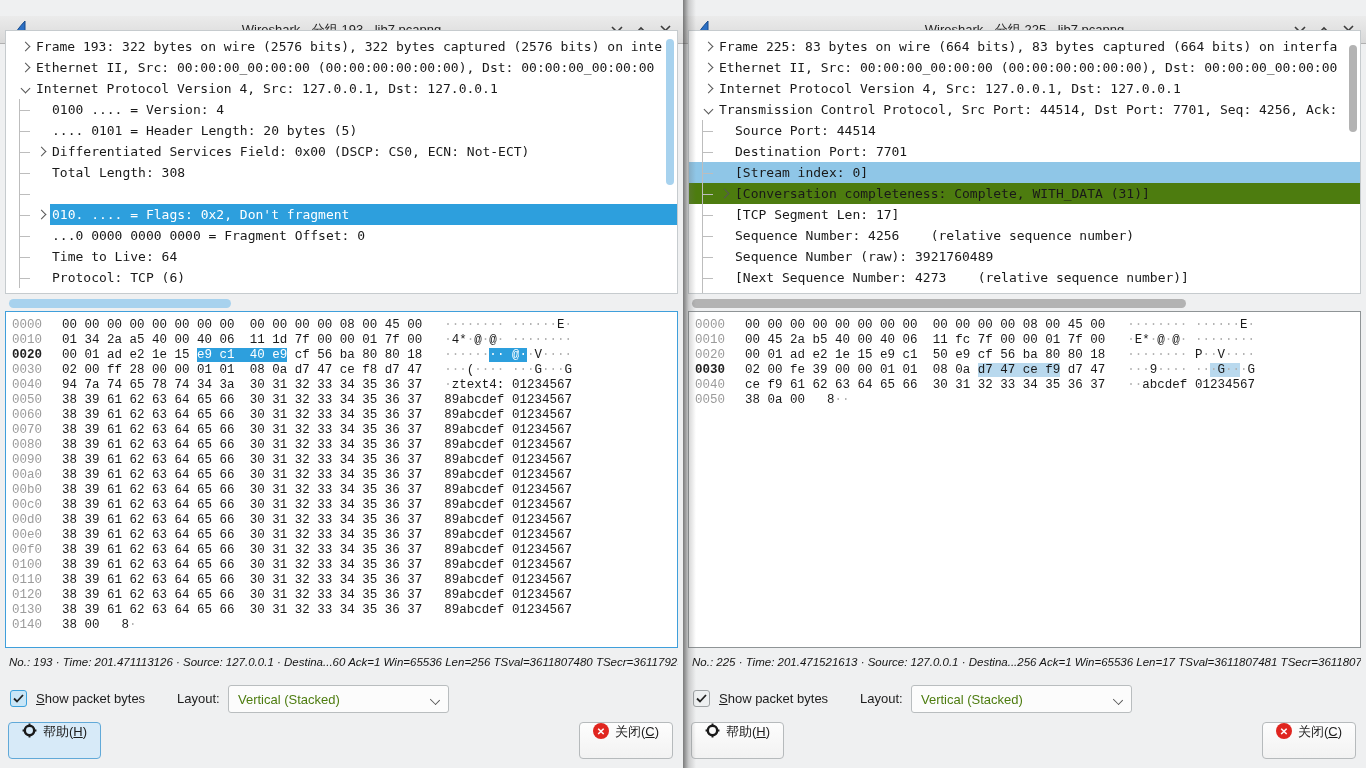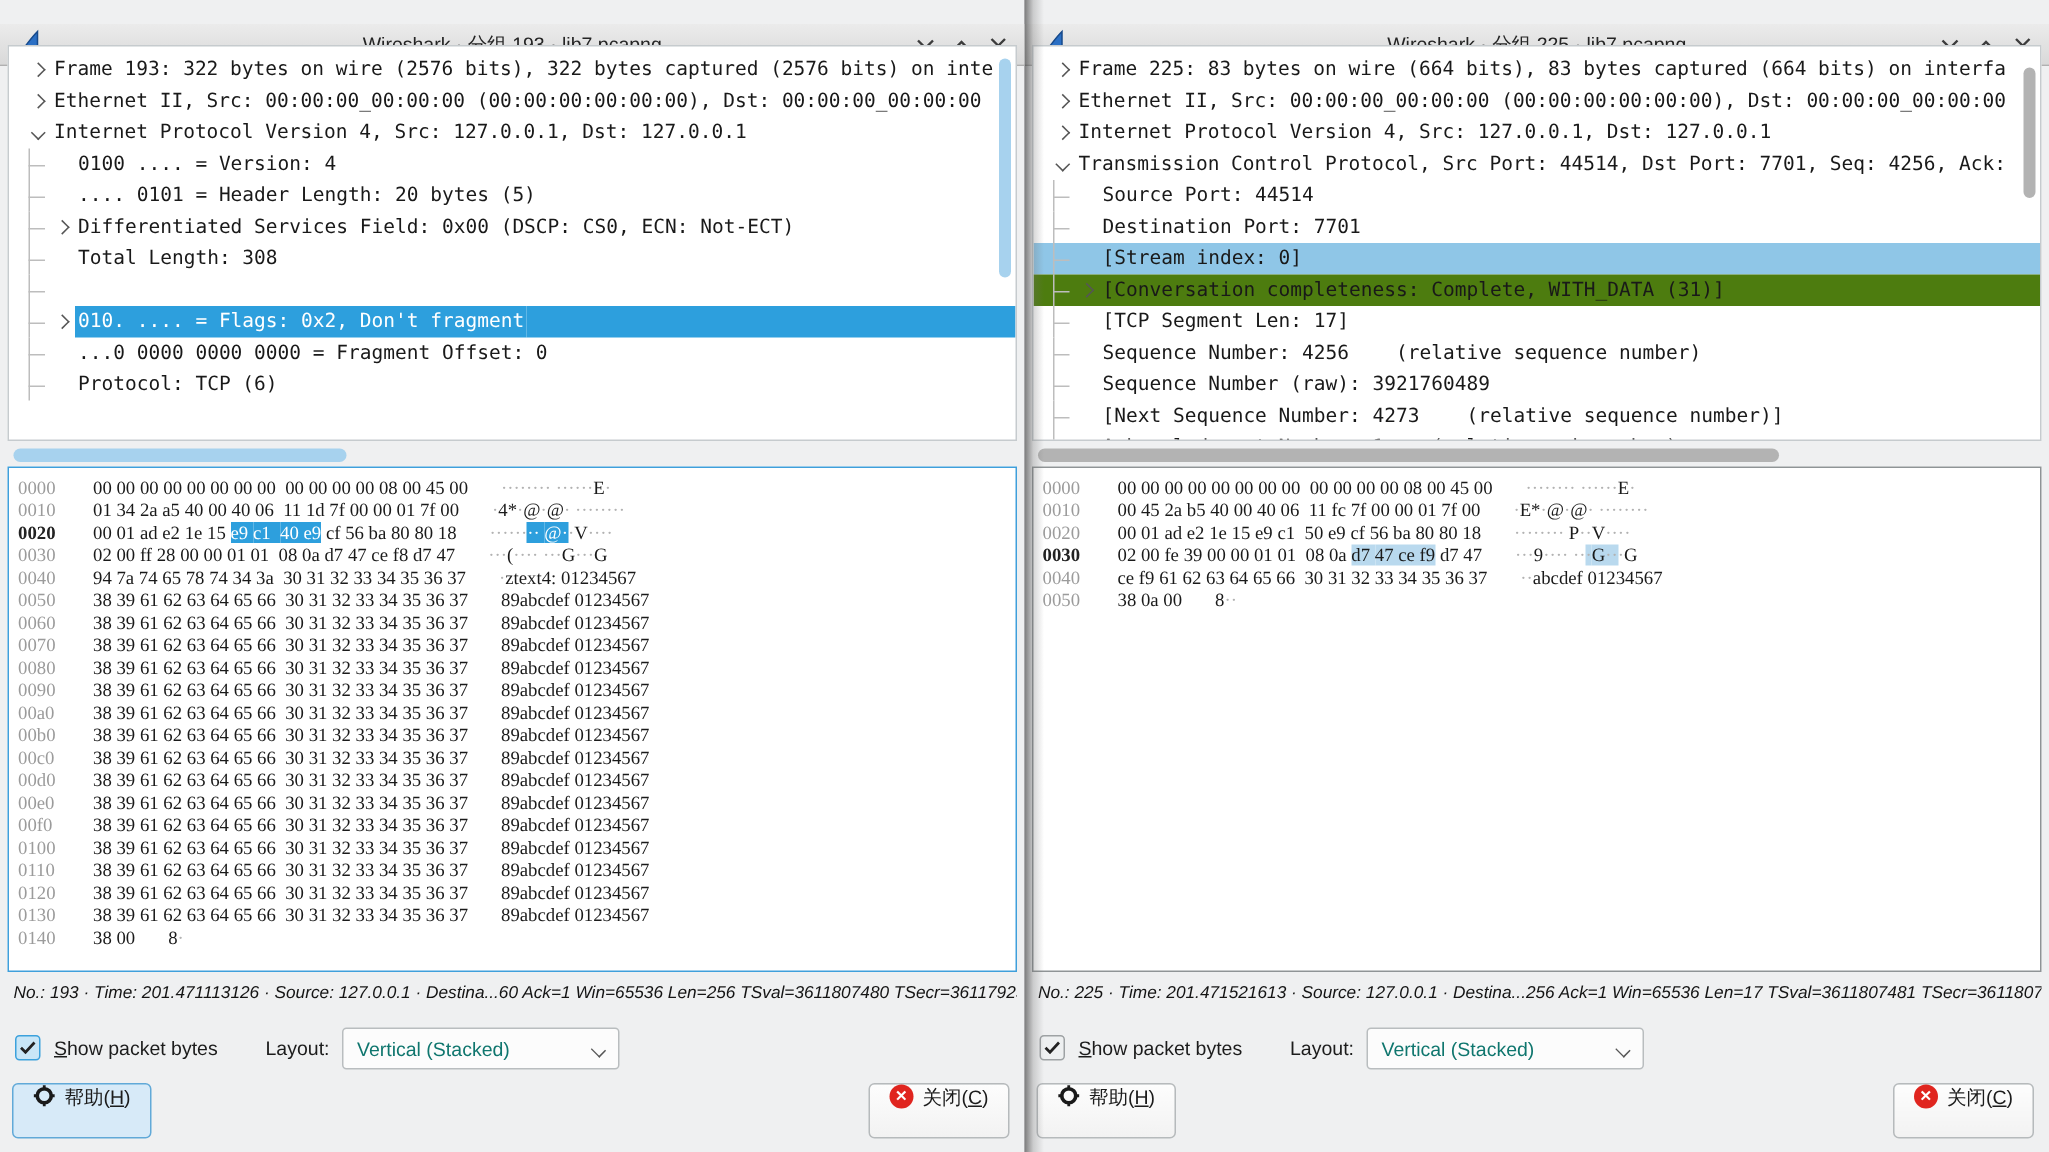--- a/index.html
+++ b/index.html
@@ -55,22 +55,22 @@
   .tree-hscroll { position:absolute; top:297px; left:5px; right:5px; height:13px; }
   .hthumb { position:absolute; top:2px; height:9px; border-radius:4.5px; }
   .win-left  .hthumb { left:4px; width:222px; background:#a7d2ee; }
   .win-right .hthumb { left:4px; width:494px; background:#b3b3b3; }
 
   
   .hexpane { position:absolute; top:311px; left:5px; right:5px; height:337px;
              background:#fff; overflow:hidden; padding:6px 0 0 6px; }
   .win-left  .hexpane { border:1px solid #3f9fdb; }
   .win-right .hexpane { border:1px solid #8f9496; }
-  .hrow { display:flex; height:15px; align-items:flex-end; white-space:pre;
-          font-family:Liberation Serif, serif; font-size:12.5px; color:#1a1a1a; }
+  .hrow { display:flex; height:15px; align-items:flex-start; white-space:pre;
+          font-family:Liberation Mono, monospace; font-size:12.5px; color:#1a1a1a; }
   .off { width:36px; flex:none; color:#9b9b9b; }
   .off.dark { color:#222; font-weight:bold; }
   .cells { margin-left:14px; }
   .asc { margin-left:22px; }
   .dim { color:#b2b2b2; }
   .win-left  .hl { background:#2d9fdd; color:#fff; }
   .win-right .hl { background:#b9d9ee; }
 
   
   .status { position:absolute; top:656px; left:9px; right:5px; height:18px;
@@ -80,23 +80,23 @@
   
   .controls { position:absolute; top:685px; left:10px; right:10px; height:30px; }
   .checkbox { position:absolute; left:0; top:5px; width:17px; height:17px; border-radius:3px;
               display:flex; align-items:center; justify-content:center; }
   .win-left  .checkbox { border:1px solid #3ca1dc; background:#c9e6f7; }
   .win-right .checkbox { border:1px solid #9ea2a4; background:#eef0f1; }
   .cblabel { position:absolute; left:26px; top:0; height:28px; line-height:28px;
              font-size:13px; color:#1c1c1c; }
   .laylabel { position:absolute; left:167px; top:0; height:28px; line-height:28px;
               font-size:13px; color:#1c1c1c; }
-  .combo { position:absolute; left:218px; top:0; width:185px; height:28px;
+  .combo { position:absolute; left:218px; top:0; width:221px; height:28px;
            background:#fcfcfc; border:1px solid #b9bdbf; border-radius:3px;
-           font-size:13px; color:#0f766e; display:flex; align-items:center;
+           font-size:13px; color:#4d7c0f; display:flex; align-items:center;
            padding:0 26px 0 9px; }
   .combo-chev { position:absolute; right:9px; top:10px; width:8px; height:8px;
                 border-right:1.4px solid #565656; border-bottom:1.4px solid #565656;
                 transform:rotate(45deg) scale(1,.8); }
 
   
   .btnrow { position:absolute; top:721px; left:8px; right:8px; height:40px; }
   .btn { height:37px; border-radius:4px; font-size:13px; color:#1c1c1c;
          font-family:"Liberation Sans", sans-serif;
          display:inline-flex; align-items:flex-start; gap:6px; padding:0 13px;
@@ -144,20 +144,21 @@
   <div class="trow"><span class="pad0"></span><span class="arwrap"><span class="chevron collapsed"></span></span><span class="ttext">Frame 193: 322 bytes on wire (2576 bits), 322 bytes captured (2576 bits) on inte</span><span class="fill"></span></div>
       <div class="trow"><span class="pad0"></span><span class="arwrap"><span class="chevron collapsed"></span></span><span class="ttext">Ethernet II, Src: 00:00:00_00:00:00 (00:00:00:00:00:00), Dst: 00:00:00_00:00:00</span><span class="fill"></span></div>
       <div class="trow"><span class="pad0"></span><span class="arwrap"><span class="chevron expanded"></span></span><span class="ttext">Internet Protocol Version 4, Src: 127.0.0.1, Dst: 127.0.0.1</span><span class="fill"></span></div>
       <div class="trow"><span class="guide"></span><span class="arwrap"></span><span class="ttext">0100 .... = Version: 4</span><span class="fill"></span></div>
       <div class="trow"><span class="guide"></span><span class="arwrap"></span><span class="ttext">.... 0101 = Header Length: 20 bytes (5)</span><span class="fill"></span></div>
       <div class="trow"><span class="guide"></span><span class="arwrap"><span class="chevron collapsed"></span></span><span class="ttext">Differentiated Services Field: 0x00 (DSCP: CS0, ECN: Not-ECT)</span><span class="fill"></span></div>
       <div class="trow"><span class="guide"></span><span class="arwrap"></span><span class="ttext">Total Length: 308</span><span class="fill"></span></div>
       <div class="trow"><span class="guide"></span><span class="arwrap"></span><span class="fill"></span></div>
       <div class="trow st-selected"><span class="guide"></span><span class="arwrap"><span class="chevron collapsed"></span></span><span class="ttext">010. .... = Flags: 0x2, Don't fragment</span><span class="fill"></span></div>
       <div class="trow"><span class="guide"></span><span class="arwrap"></span><span class="ttext">...0 0000 0000 0000 = Fragment Offset: 0</span><span class="fill"></span></div>
+      <div class="trow"><span class="guide"></span><span class="arwrap"></span><span class="ttext">Time to Live: 64</span><span class="fill"></span></div>
       <div class="trow"><span class="guide"></span><span class="arwrap"></span><span class="ttext">Protocol: TCP (6)</span><span class="fill"></span></div>
     </div>
   <div class="tree-hscroll">
       <div class="hthumb"></div>
     </div>
   <div class="hexpane">
       <div class="hrow"><span class="off">0000</span><span class="cells"><span>00 </span><span>00 </span><span>00 </span><span>00 </span><span>00 </span><span>00 </span><span>00 </span><span>00  </span><span>00 </span><span>00 </span><span>00 </span><span>00 </span><span>08 </span><span>00 </span><span>45 </span><span>00</span></span><span class="asc"><span class="dim">·</span><span class="dim">·</span><span class="dim">·</span><span class="dim">·</span><span class="dim">·</span><span class="dim">·</span><span class="dim">·</span><span class="dim">· </span><span class="dim">·</span><span class="dim">·</span><span class="dim">·</span><span class="dim">·</span><span class="dim">·</span><span class="dim">·</span><span>E</span><span class="dim">·</span></span></div>
       <div class="hrow"><span class="off">0010</span><span class="cells"><span>01 </span><span>34 </span><span>2a </span><span>a5 </span><span>40 </span><span>00 </span><span>40 </span><span>06  </span><span>11 </span><span>1d </span><span>7f </span><span>00 </span><span>00 </span><span>01 </span><span>7f </span><span>00</span></span><span class="asc"><span class="dim">·</span><span>4</span><span>*</span><span class="dim">·</span><span>@</span><span class="dim">·</span><span>@</span><span class="dim">· </span><span class="dim">·</span><span class="dim">·</span><span class="dim">·</span><span class="dim">·</span><span class="dim">·</span><span class="dim">·</span><span class="dim">·</span><span class="dim">·</span></span></div>
       <div class="hrow"><span class="off dark">0020</span><span class="cells"><span>00 </span><span>01 </span><span>ad </span><span>e2 </span><span>1e </span><span>15 </span><span class="hl">e9 </span><span class="hl">c1  </span><span class="hl">40 </span><span class="hl">e9</span><span> </span><span>cf </span><span>56 </span><span>ba </span><span>80 </span><span>80 </span><span>18</span></span><span class="asc"><span class="dim">·</span><span class="dim">·</span><span class="dim">·</span><span class="dim">·</span><span class="dim">·</span><span class="dim">·</span><span class="dim hl">·</span><span class="dim hl">· </span><span class="hl">@</span><span class="dim hl">·</span><span class="dim">·</span><span>V</span><span class="dim">·</span><span class="dim">·</span><span class="dim">·</span><span class="dim">·</span></span></div>
       <div class="hrow"><span class="off">0030</span><span class="cells"><span>02 </span><span>00 </span><span>ff </span><span>28 </span><span>00 </span><span>00 </span><span>01 </span><span>01  </span><span>08 </span><span>0a </span><span>d7 </span><span>47 </span><span>ce </span><span>f8 </span><span>d7 </span><span>47</span></span><span class="asc"><span class="dim">·</span><span class="dim">·</span><span class="dim">·</span><span>(</span><span class="dim">·</span><span class="dim">·</span><span class="dim">·</span><span class="dim">· </span><span class="dim">·</span><span class="dim">·</span><span class="dim">·</span><span>G</span><span class="dim">·</span><span class="dim">·</span><span class="dim">·</span><span>G</span></span></div>

